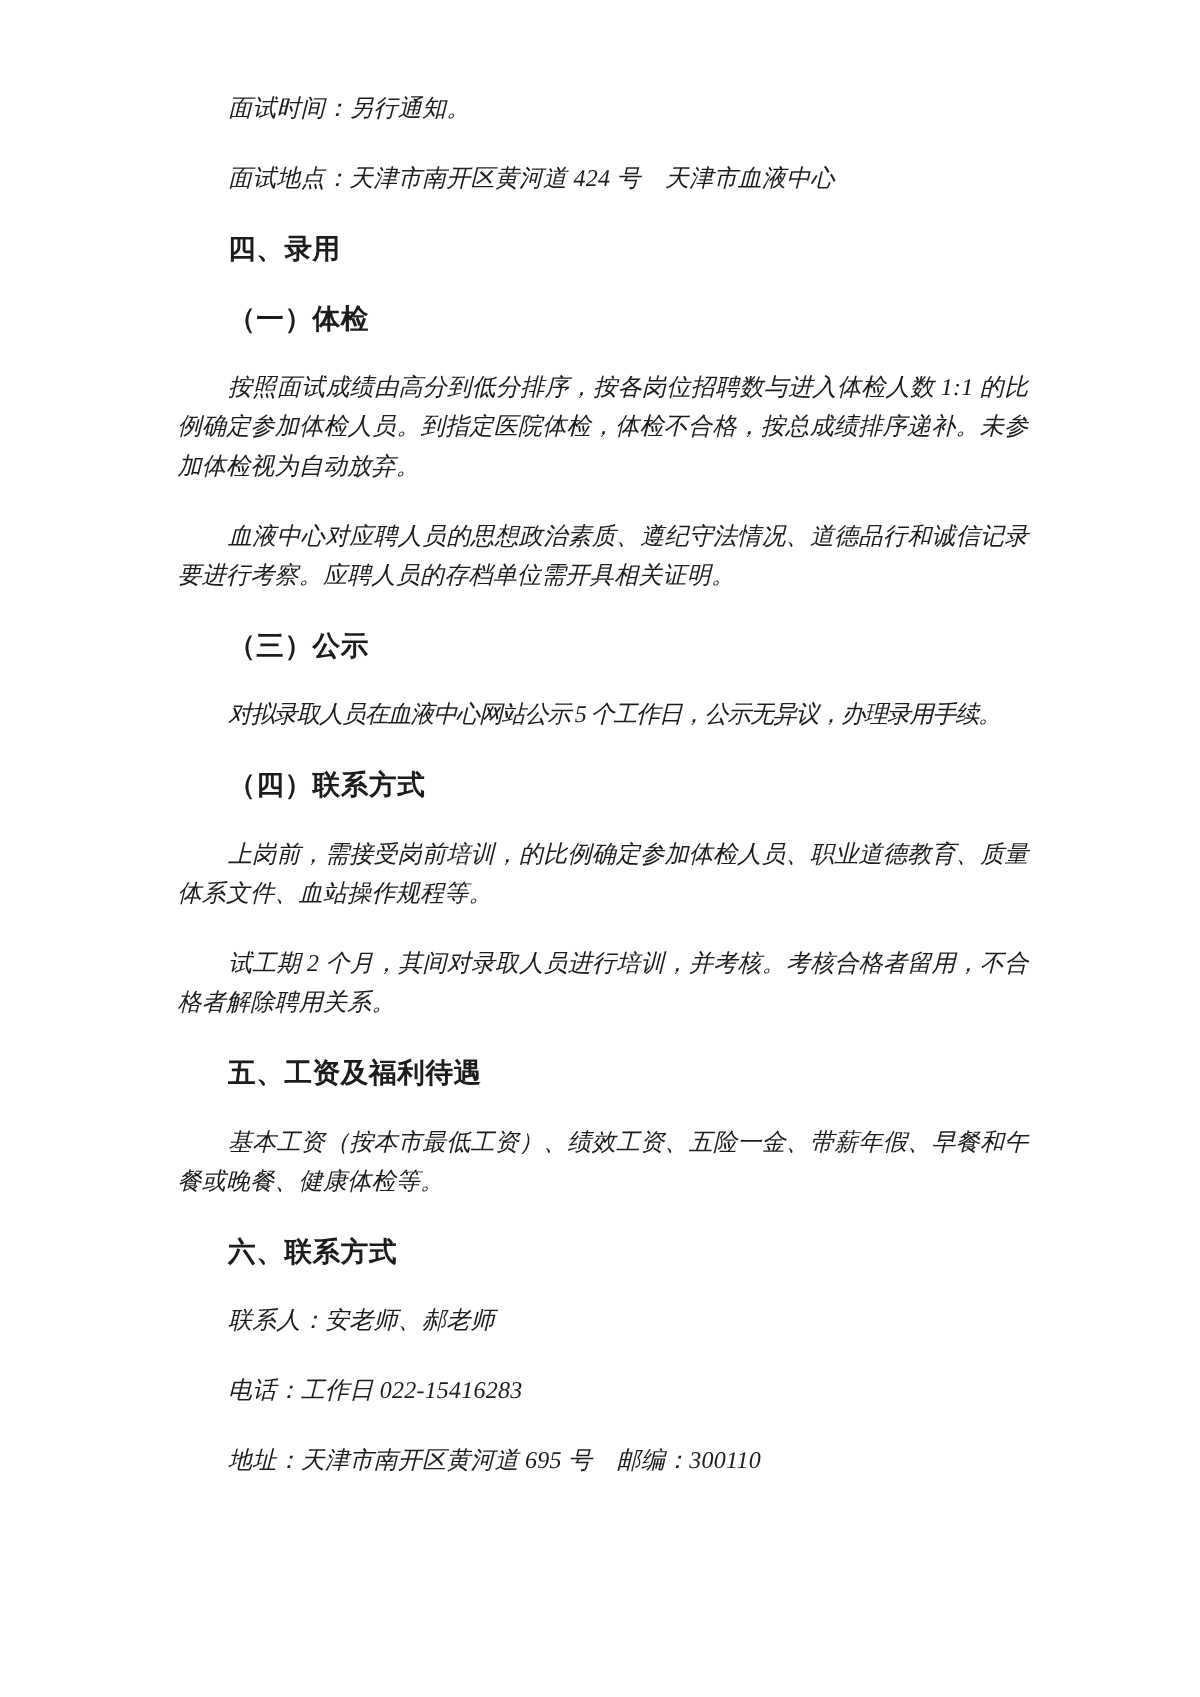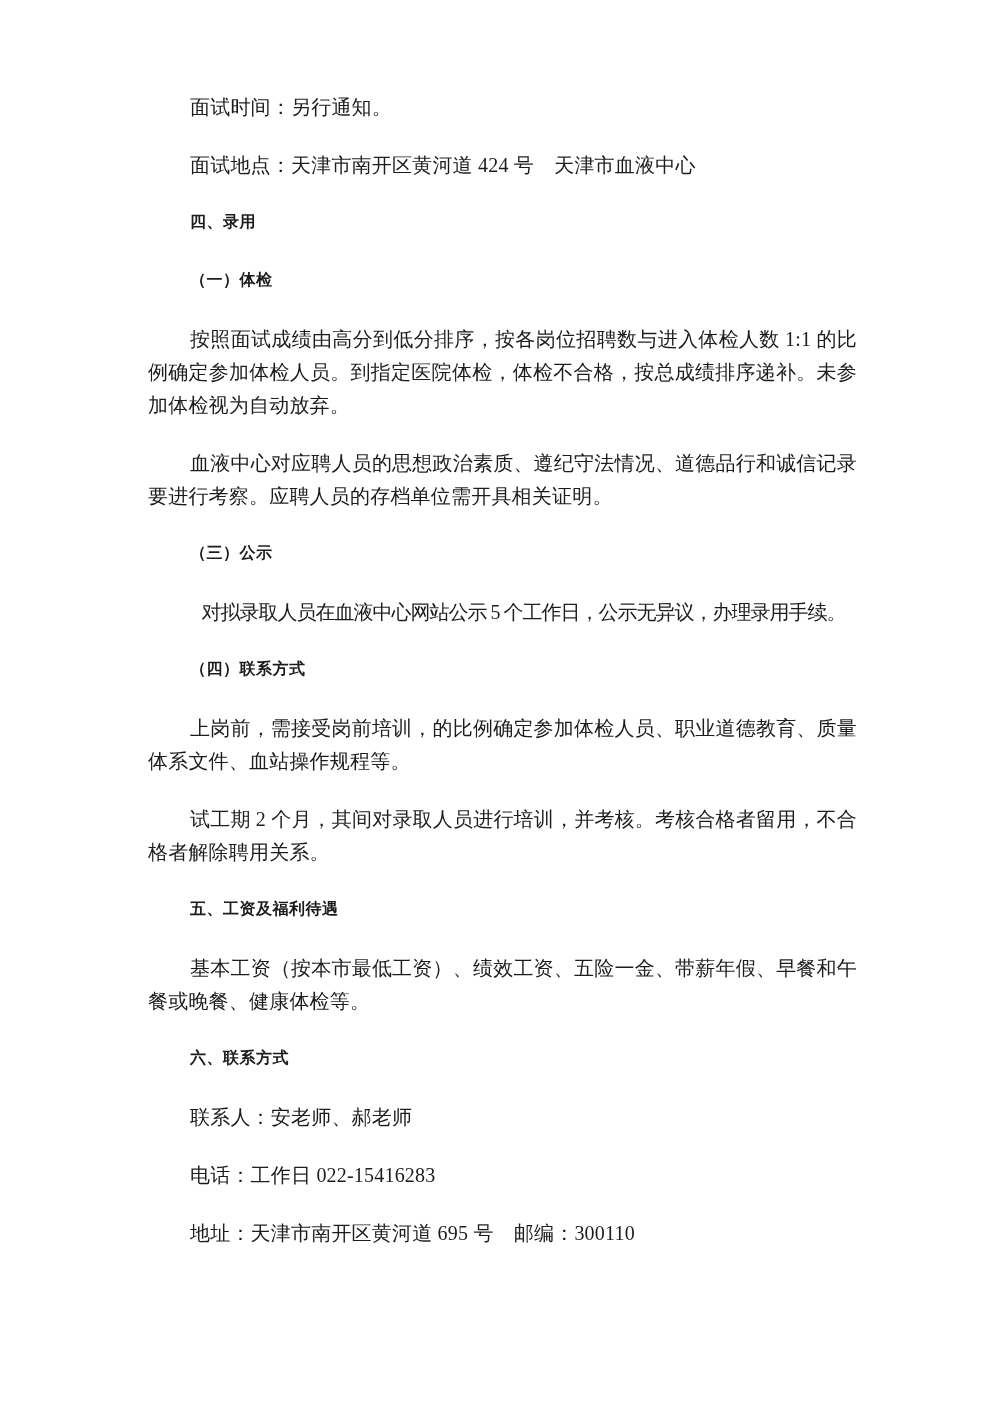--- a/index.html
+++ b/index.html
@@ -9,38 +9,39 @@
     height: 1414px;
     margin: 0 auto;
     background: #ffffff;
     color: #1c1c1c;
     box-sizing: border-box;
     padding: 75px 143px 60px 148px;
     overflow: hidden;
     font-family: "Liberation Serif", "DejaVu Serif", serif;
   }
   .para {
-    margin: 16px 0 25px 0;
+    margin: 0 0 25px 0;
     font-size: 20px;
     line-height: 33px;
     text-align: justify;
     text-indent: 42px;
     letter-spacing: 0.2px;
     word-break: break-all;
+    font-style: italic;
   }
   .para.tight {
     letter-spacing: -1px;
-    text-align: center;
+    text-align: left;
   }
   .heading {
     margin: 0 0 25px 0;
-    font-size: 16px;
+    font-size: 23px;
     line-height: 33px;
     font-weight: 700;
-    font-family: Liberation Mono, monospace;
+    font-family: Liberation Serif, serif;
     text-indent: 42px;
     letter-spacing: 0.5px;
   }
 </style>
 </head>
 <body>
 
 <div class="page">
 
   <p class="para">面试时间：另行通知。</p>

